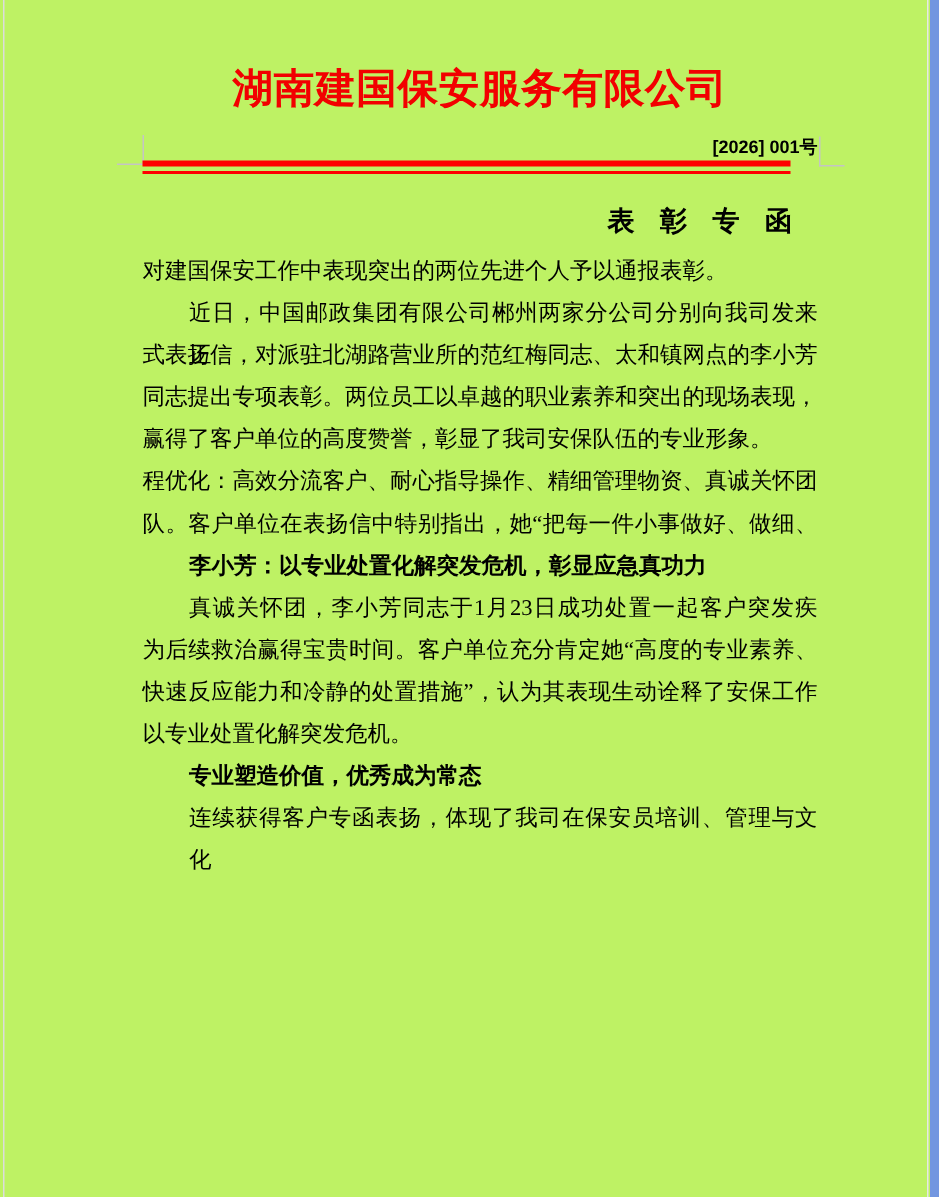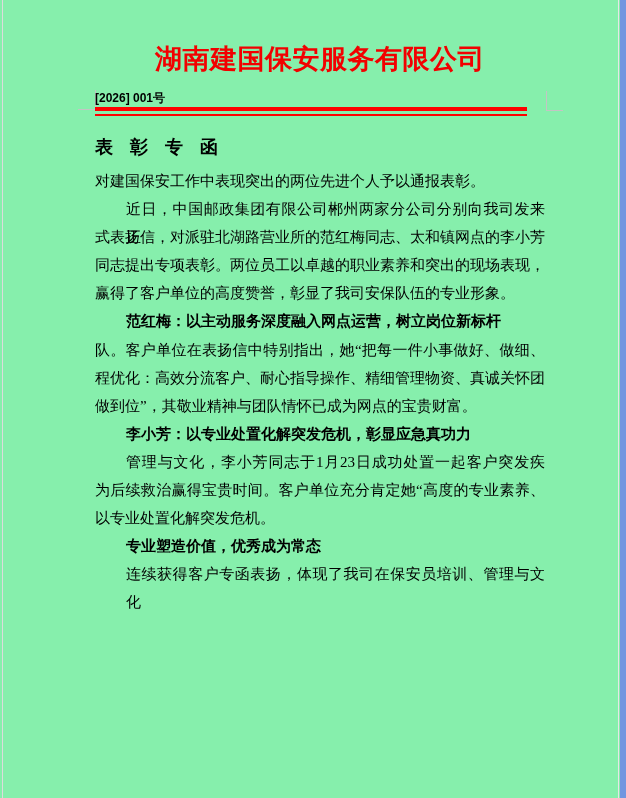--- a/index.html
+++ b/index.html
@@ -1,42 +1,42 @@
 <!DOCTYPE html>
 <html><head>
 <meta charset="utf-8">
 <style>
   html,body{margin:0;padding:0;background:#fff;}
   .page{
-    position:relative;width:626px;height:798px;background:#86efac;overflow:hidden;
+    position:relative;width:626px;height:798px;background:#bef264;overflow:hidden;
     font-family:"Liberation Serif","DejaVu Serif",serif;color:#000;
   }
   .edge-left{position:absolute;left:2px;top:0;width:1px;height:798px;background:#dcdcdc;}
   .edge-gray-right{position:absolute;left:618px;top:0;width:1px;height:798px;background:#e6e6e6;}
   .edge-blue{position:absolute;left:620px;top:0;width:6px;height:798px;background:#7296e0;}
   .mark{position:absolute;background:#c4c4c4;}
   .mark.tl-h{left:78px;top:109px;width:17px;height:1px;}
   .mark.tl-v{left:95px;top:90px;width:1px;height:20px;}
   .mark.tr-h{left:546px;top:110px;width:17px;height:1px;}
   .mark.tr-v{left:546px;top:91px;width:1px;height:20px;}
   .company-title{
     position:absolute;left:95px;top:41px;width:450px;text-align:center;
     font-size:27px;font-weight:bold;line-height:36px;color:#f20000;
     letter-spacing:0.5px;white-space:nowrap;
   }
   .doc-number{
-    position:absolute;left:95px;top:91px;width:450px;text-align:left;
+    position:absolute;left:95px;top:91px;width:450px;text-align:right;
     font-family:"Liberation Sans","DejaVu Sans",sans-serif;
     font-size:12px;font-weight:bold;line-height:14px;color:#000;
   }
   .rule{position:absolute;left:95px;width:432px;background:#ff0000;z-index:2;}
   .rule.thick{top:107px;height:4px;}
   .rule.thin{top:113.5px;height:2px;}
   .letter-title{
-    position:absolute;left:95px;top:136px;width:450px;text-align:left;
+    position:absolute;left:95px;top:136px;width:450px;text-align:right;
     font-size:18px;font-weight:bold;line-height:23px;letter-spacing:17px;
     white-space:nowrap;
   }
   .body-text{
     position:absolute;left:95px;top:167px;width:450px;
     font-size:15px;
   }
   .ln{
     height:28.1px;line-height:28.1px;white-space:nowrap;overflow:visible;
   }
@@ -69,25 +69,24 @@
   <div class="rule thin"></div>
 
   <div class="letter-title">表彰专函</div>
 
   <div class="body-text">
       <div class="ln">对建国保安工作中表现突出的两位先进个人予以通报表彰。</div>
       <div class="ln j ind">近日，中国邮政集团有限公司郴州两家分公司分别向我司发来正</div>
       <div class="ln j">式表扬信，对派驻北湖路营业所的范红梅同志、太和镇网点的李小芳</div>
       <div class="ln j">同志提出专项表彰。两位员工以卓越的职业素养和突出的现场表现，</div>
       <div class="ln">赢得了客户单位的高度赞誉，彰显了我司安保队伍的专业形象。</div>
-      <div class="ln ind b">范红梅：以主动服务深度融入网点运营，树立岗位新标杆</div>
+      <div class="ln j">程优化：高效分流客户、耐心指导操作、精细管理物资、真诚关怀团</div>
       <div class="ln j">队。客户单位在表扬信中特别指出，她“把每一件小事做好、做细、</div>
-      <div class="ln j">程优化：高效分流客户、耐心指导操作、精细管理物资、真诚关怀团</div>
-      <div class="ln">做到位”，其敬业精神与团队情怀已成为网点的宝贵财富。</div>
       <div class="ln ind b">李小芳：以专业处置化解突发危机，彰显应急真功力</div>
-      <div class="ln j ind">管理与文化，李小芳同志于1月23日成功处置一起客户突发疾</div>
+      <div class="ln j ind">真诚关怀团，李小芳同志于1月23日成功处置一起客户突发疾</div>
       <div class="ln j">为后续救治赢得宝贵时间。客户单位充分肯定她“高度的专业素养、</div>
+      <div class="ln j">快速反应能力和冷静的处置措施”，认为其表现生动诠释了安保工作</div>
       <div class="ln">以专业处置化解突发危机。</div>
       <div class="ln ind b">专业塑造价值，优秀成为常态</div>
       <div class="ln j ind">连续获得客户专函表扬，体现了我司在保安员培训、管理与文化</div>
     </div>
 
 </div>
 
 </body></html>

